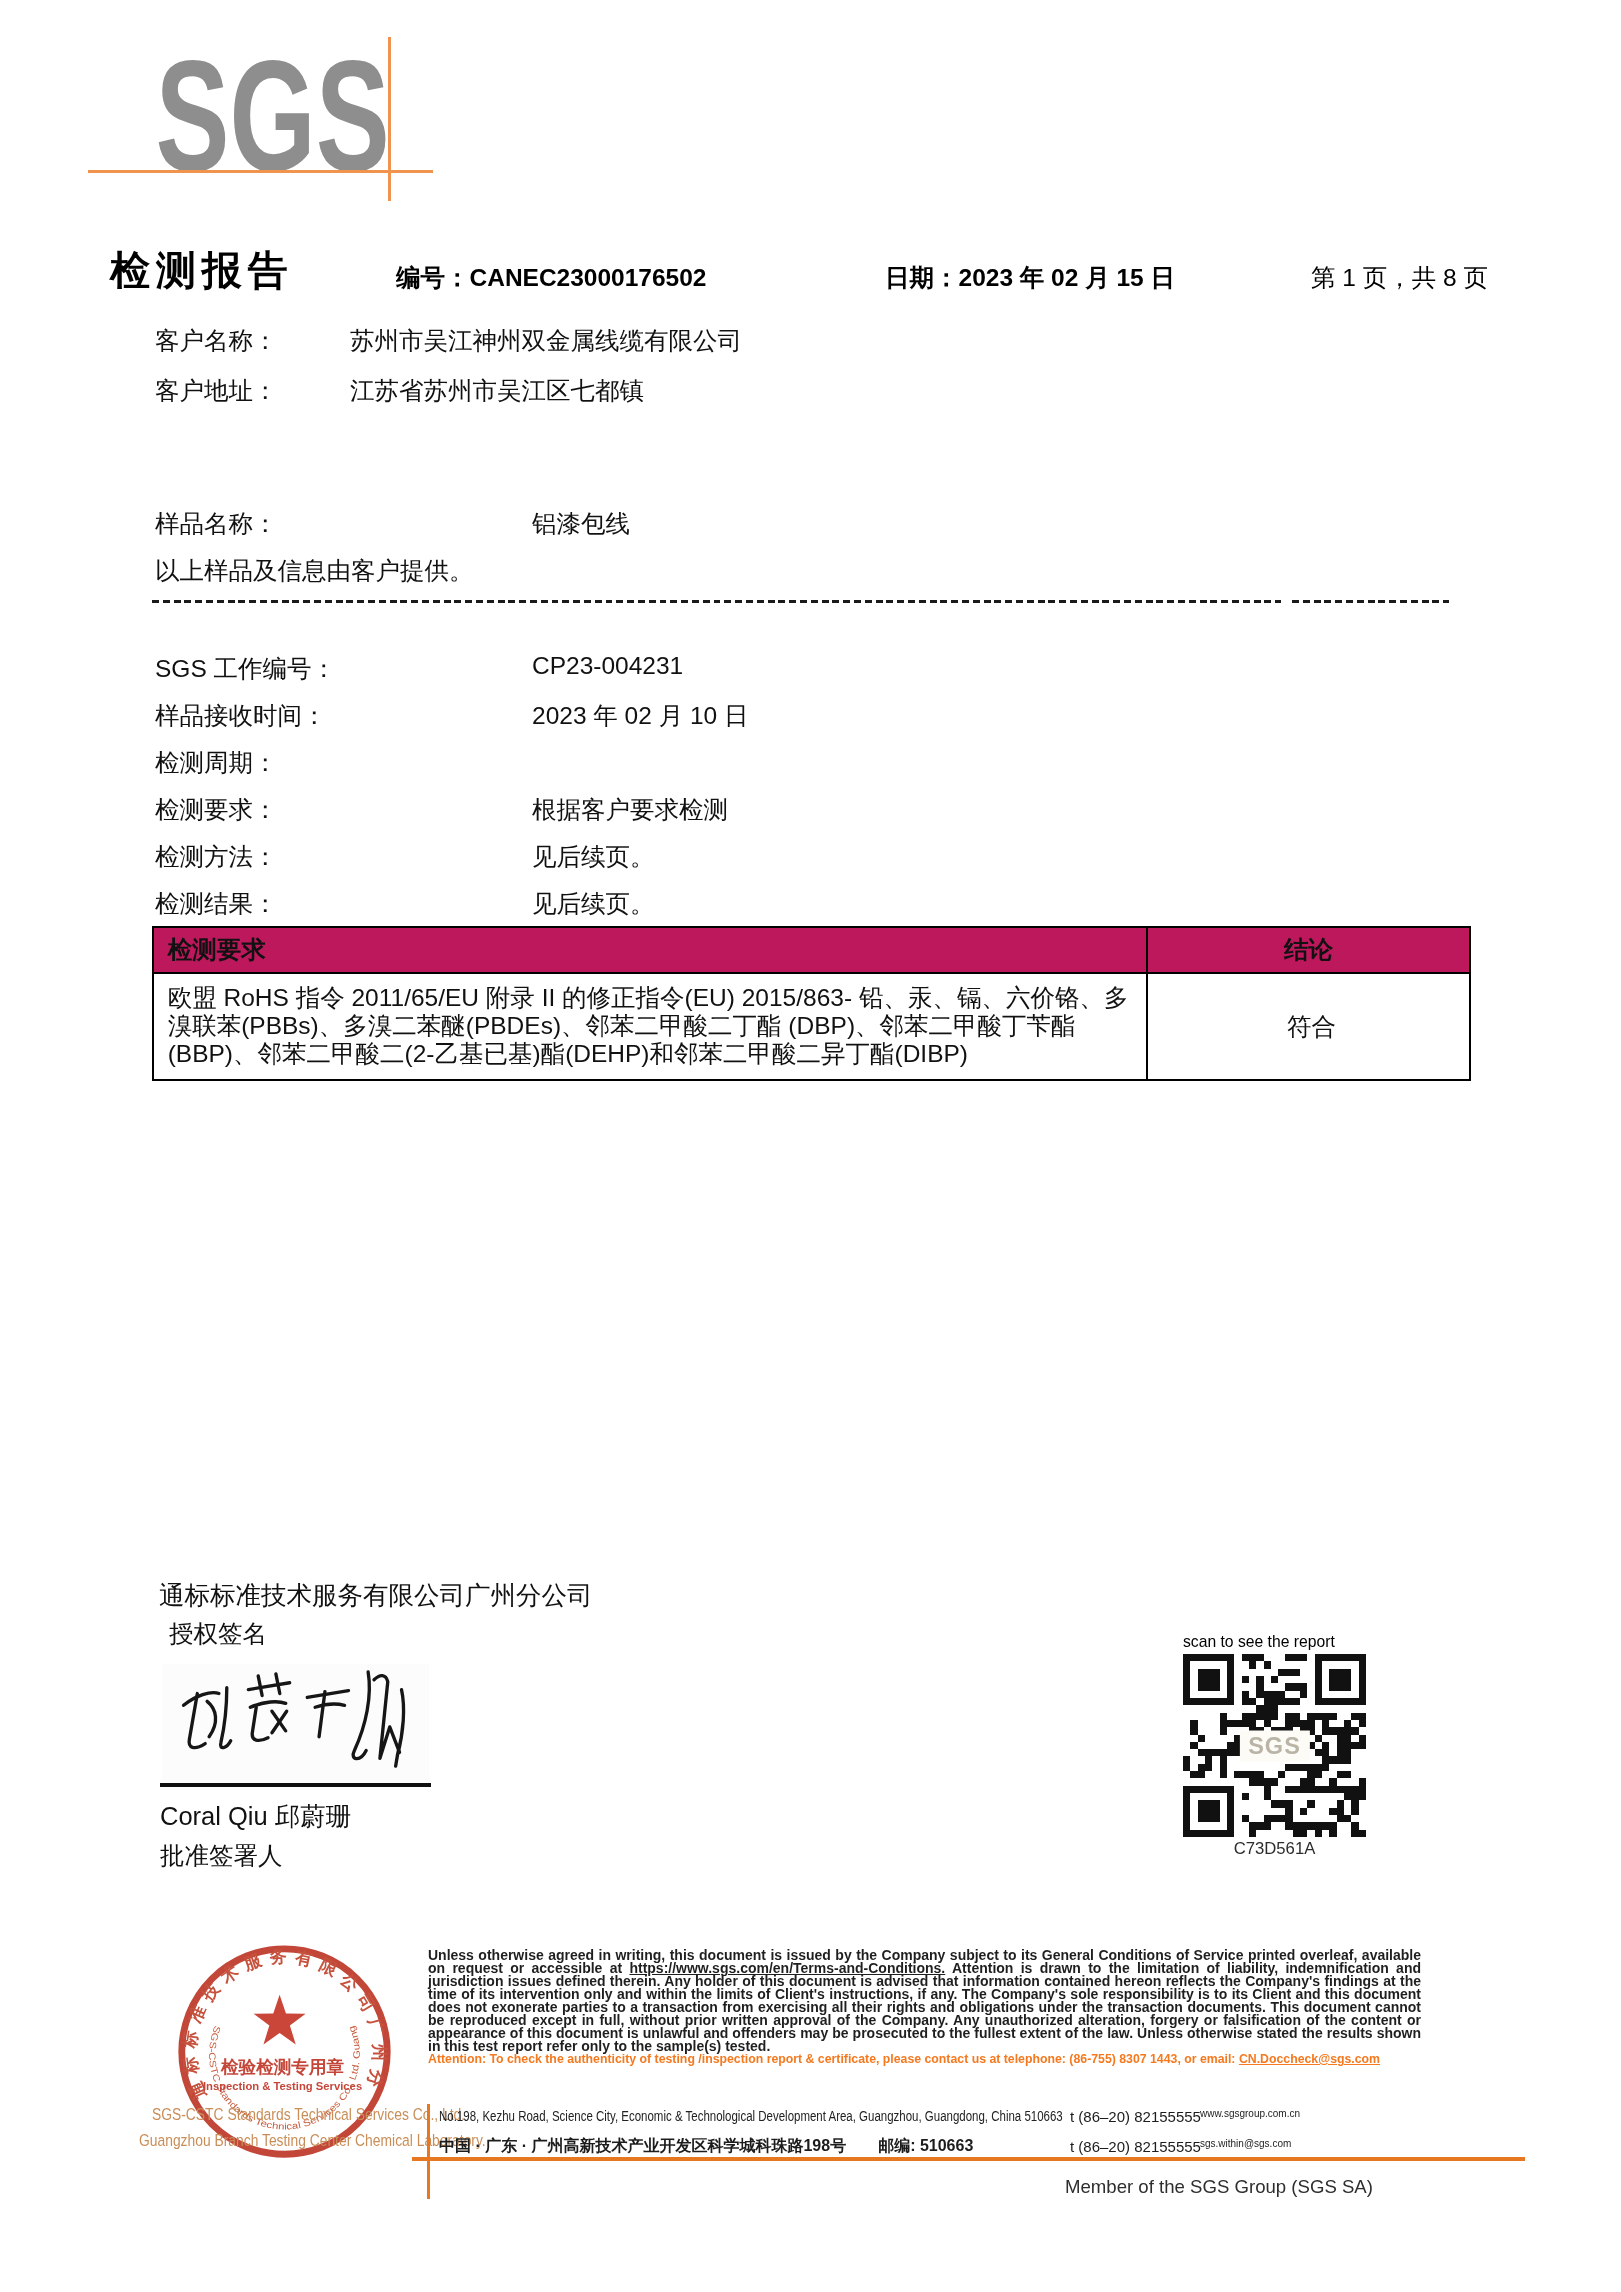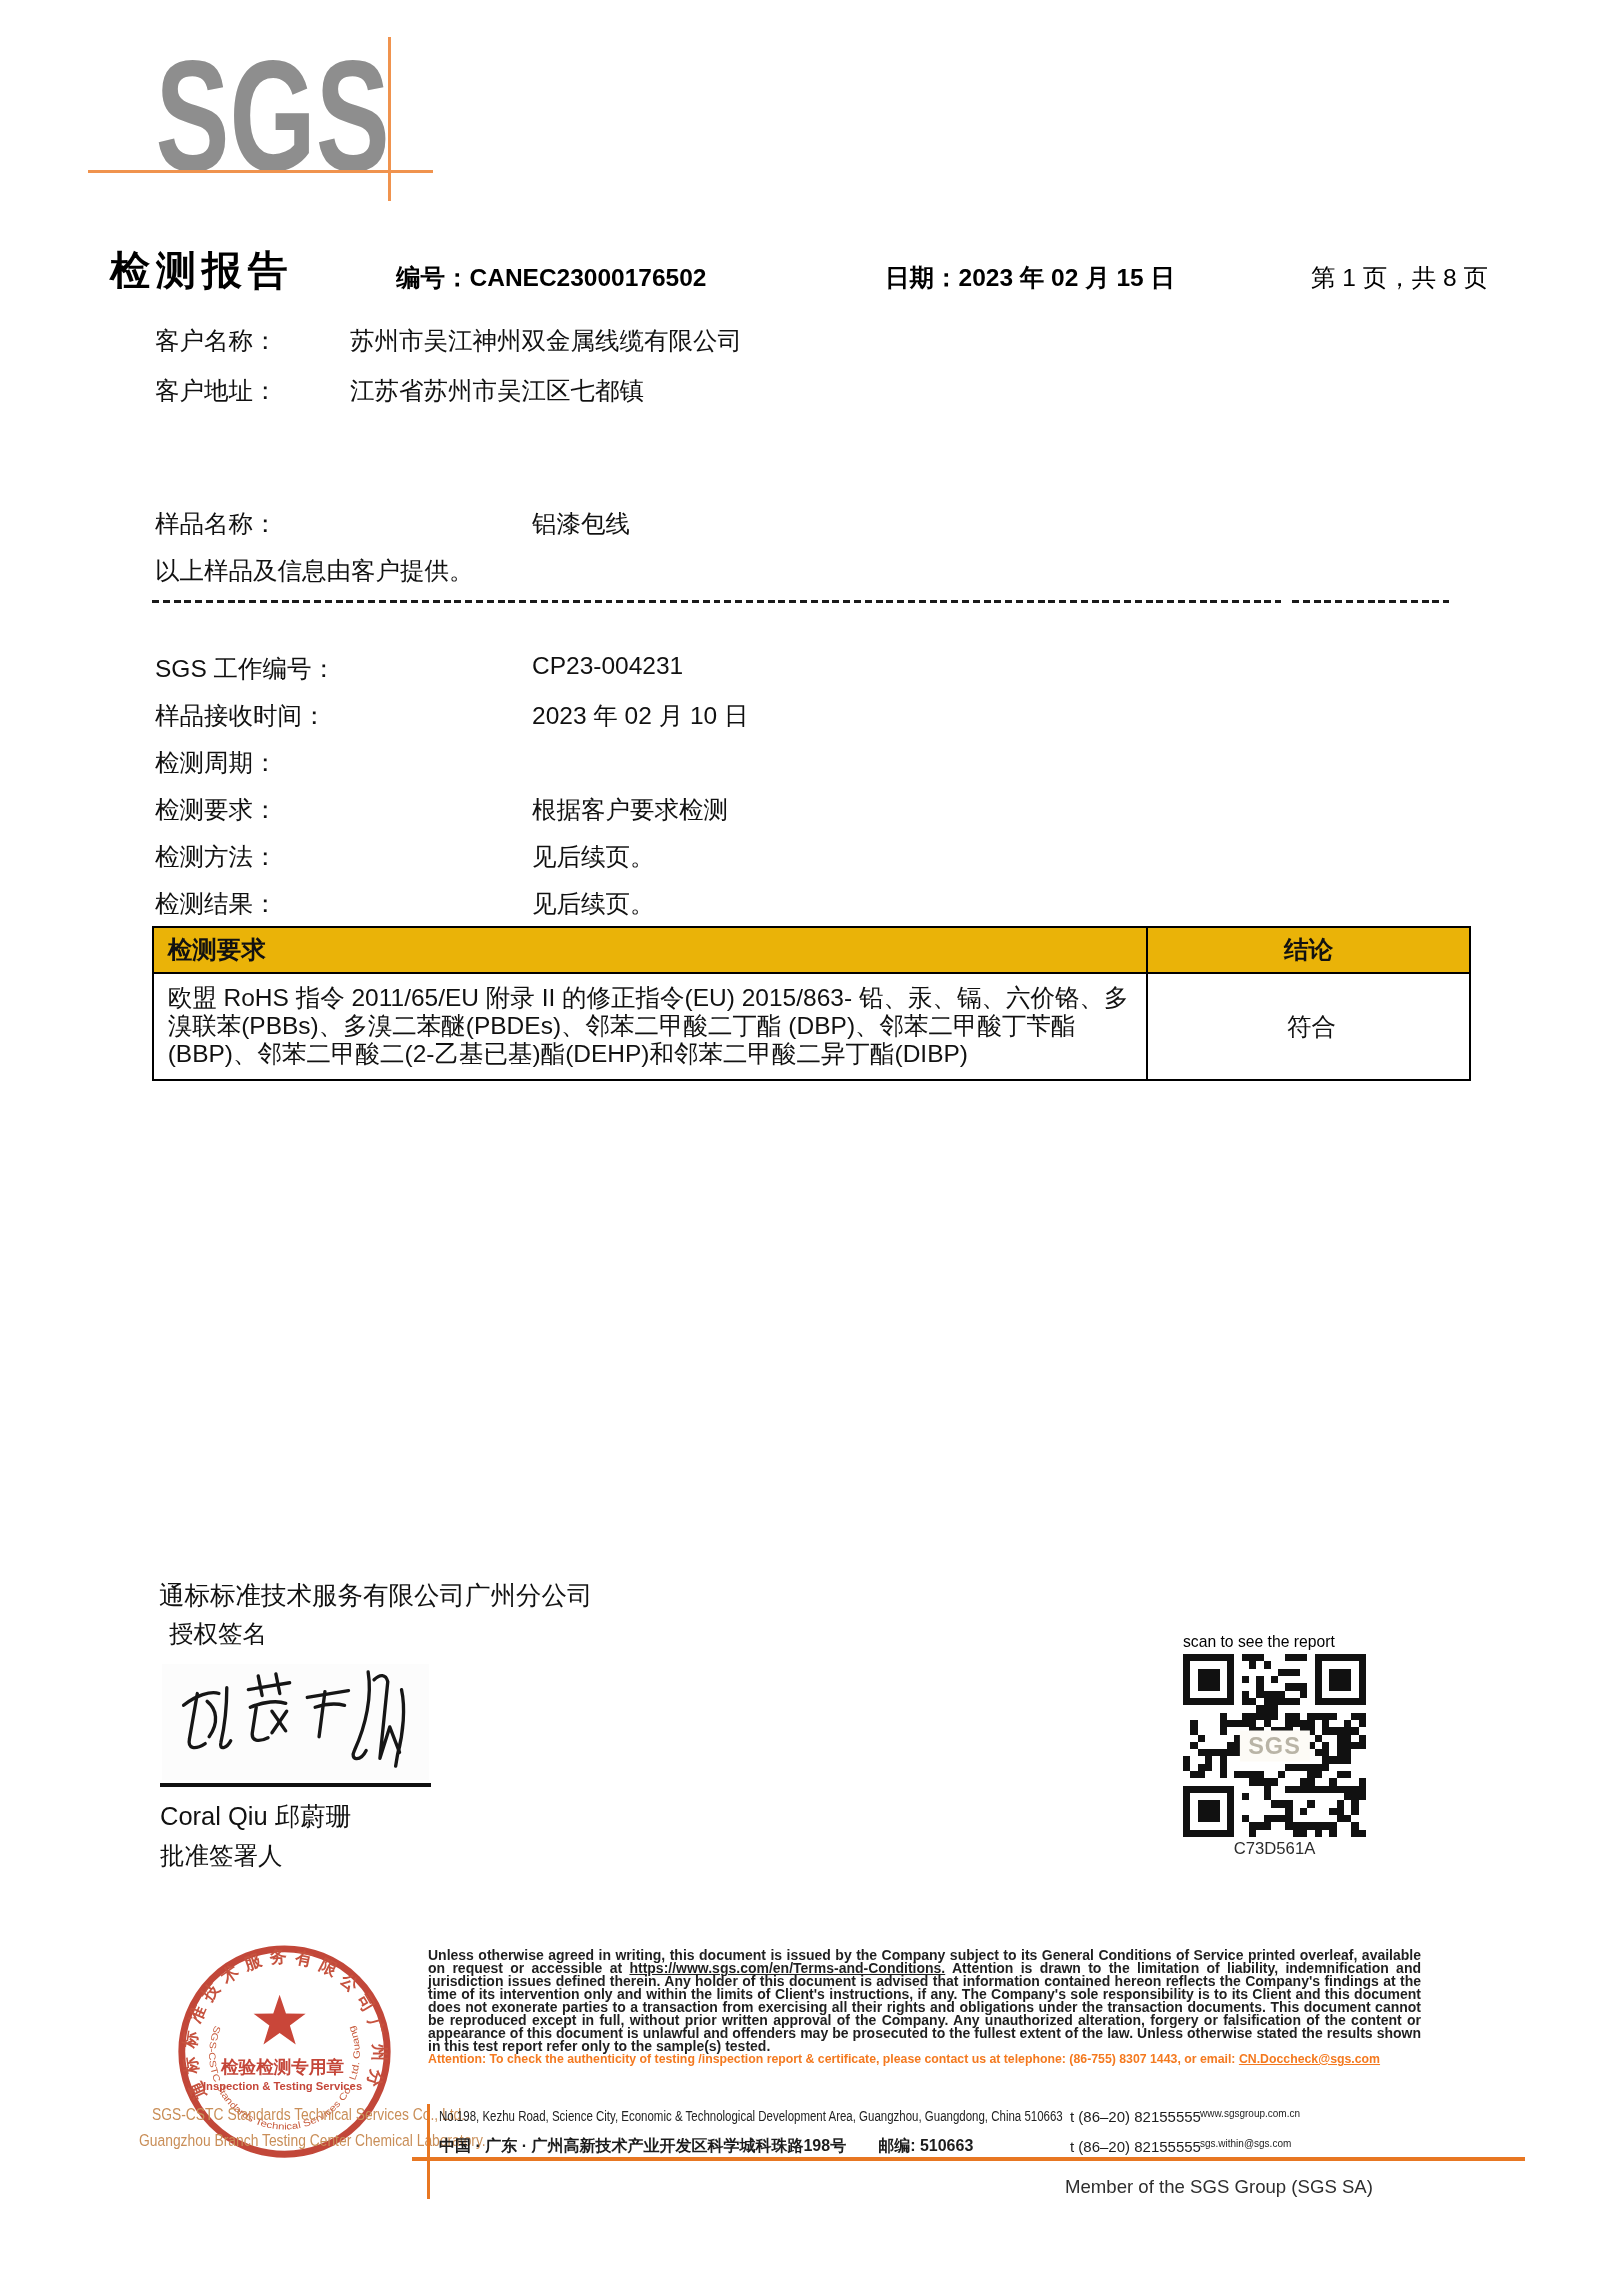--- a/index.html
+++ b/index.html
@@ -24,21 +24,21 @@
   .row-label { position:absolute; left:155px; font-size:24.5px; white-space:nowrap; }
   .row-value { position:absolute; font-size:24.5px; white-space:nowrap; }
   .cust-val { left:350px; }
   .val-col  { left:512px;margin-left:20px; }
 
   .dash-seg { position:absolute; top:600px; height:2.9px;
     background:repeating-linear-gradient(to right,#1a1a1a 0 6.9px,transparent 6.9px 10.8px); }
 
   
   .req-table { position:absolute; left:152px; top:926px; width:1319px; border:2px solid #000; }
-  .req-head { display:flex; background:#eab308; border-bottom:2px solid #000; }
+  .req-head { display:flex; background:#be185d; border-bottom:2px solid #000; }
   .req-head .c1, .req-body .c1 { width:994px; border-right:2px solid #000; }
   .req-head .c2, .req-body .c2 { flex:1;padding-left:6px; }
   .req-head .cell { font-size:24.5px; font-weight:bold; padding:4.9px 0 5.9px 13.7px; }
   .req-head .c2 { text-align:center; padding-left:0; }
   .req-body { display:flex; }
   .req-body .c1 { font-size:24.5px; line-height:28px; padding:9.8px 17.6px 11.8px 13.7px; }
   .req-body .c2 { display:flex; align-items:center; justify-content:center; font-size:24.5px; }
 
   
   .sign-company { position:absolute; left:159px; top:1578px; font-size:25.5px; }

